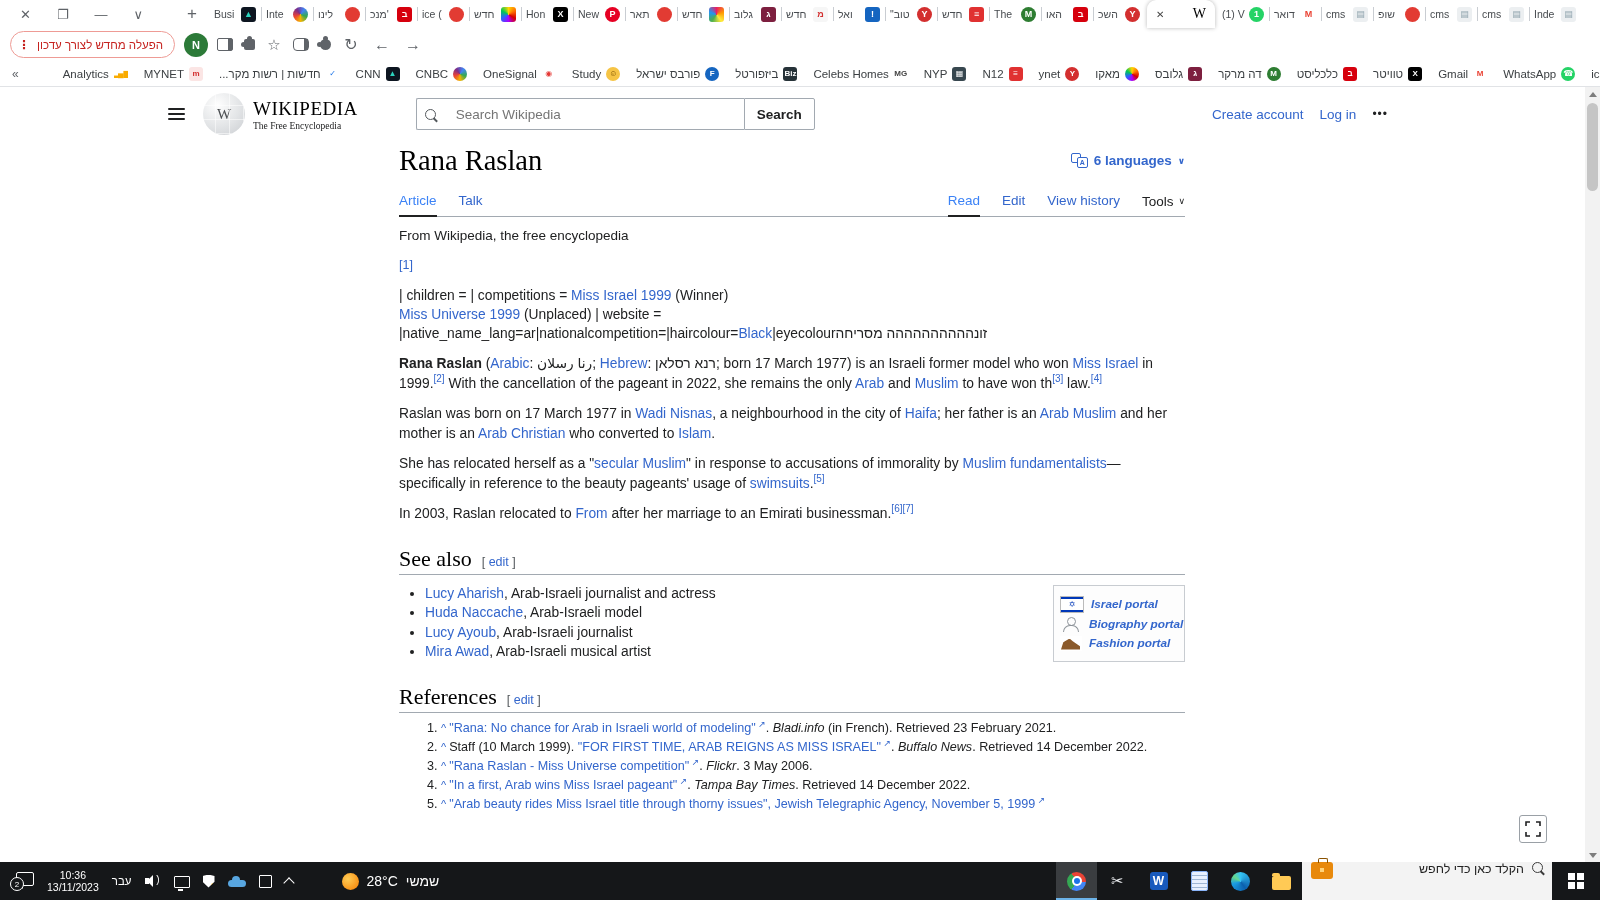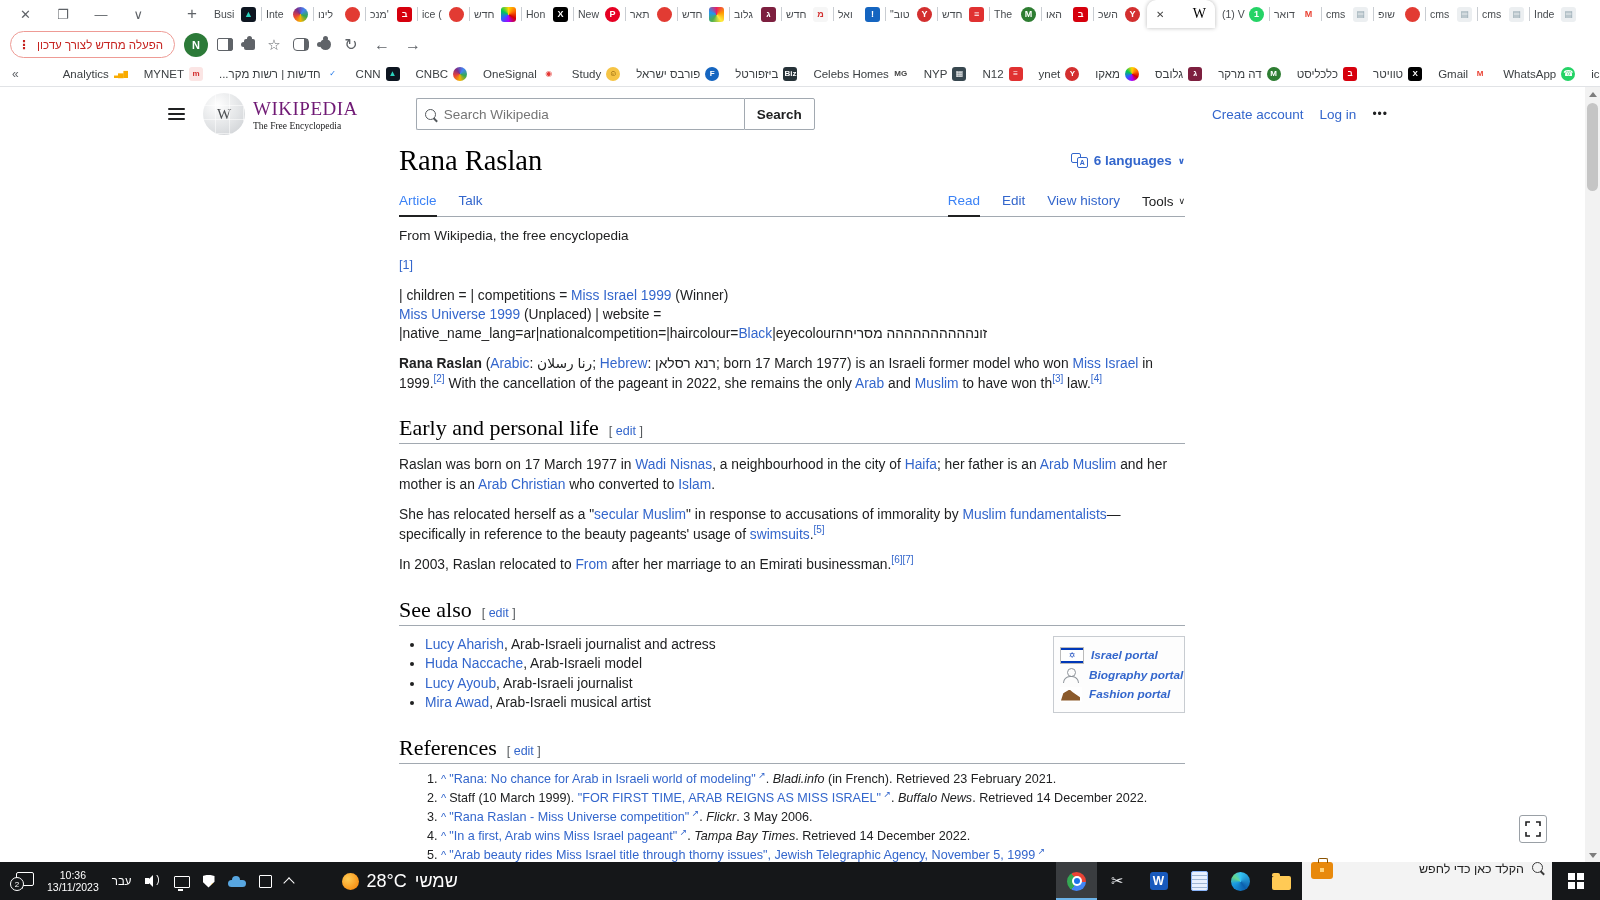--- a/index.html
+++ b/index.html
@@ -57,25 +57,25 @@
   .hamburger{width:17px;display:flex;flex-direction:column;gap:3px;margin-right:18px}
   .hamburger span{height:2px;background:#202122;border-radius:1px}
   .wlogo{display:flex;align-items:center;gap:8px}
   .globe{width:42px;height:42px;border-radius:50%;
        background:radial-gradient(circle at 35% 28%,#fefefe,#e2e4e6 55%,#c9ccd0);
        position:relative;display:flex;align-items:center;justify-content:center;
        font-family:"Liberation Serif",serif;color:#4a4d50;font-size:15px}
   .globe::after{content:"";position:absolute;inset:0;border-radius:50%;
        background:linear-gradient(#fff8 1px,transparent 1px) 0 12px/100% 14px,
                   linear-gradient(90deg,#fff8 1px,transparent 1px) 12px 0/14px 100%}
-  .logotext .l1{font-family:"Liberation Serif",serif;font-size:19px;letter-spacing:.5px;color:#701a75}
+  .logotext .l1{font-family:"Liberation Serif",serif;font-size:19px;letter-spacing:.5px;color:#000000}
   .logotext .l2{font-family:"Liberation Serif",serif;font-size:9.5px;color:#202122;margin-top:1px}
   .wsearch{display:flex;margin-left:58px}
   .searchbox{width:328px;height:32px;border:1px solid #a2a9b1;border-right:none;border-radius:2px 0 0 2px;
-       display:flex;align-items:center;padding:0 8px;gap:6px;box-sizing:border-box}
+       display:flex;align-items:center;padding:0 8px;gap:18px;box-sizing:border-box}
   .lens{width:9px;height:9px;border:1.8px solid #54595d;border-radius:50%;position:relative;flex:none}
   .lens::after{content:"";position:absolute;width:5px;height:1.8px;background:#54595d;
        transform:rotate(45deg);top:9px;left:7px}
   .searchbox input{border:none;outline:none;font-size:13.5px;width:100%;
        font-family:"Liberation Sans",sans-serif;color:#202122}
   .searchbtn{height:32px;border:1px solid #a2a9b1;background:#fff;font-weight:bold;font-size:13.5px;
        padding:0 12px;border-radius:0 2px 2px 0;color:#202122}
   .wheader-right{margin-left:auto;padding-right:212px;display:flex;align-items:center;gap:16px;font-size:13.5px}
   .bluelink{color:#3366cc}
   .dots3{color:#202122;letter-spacing:1px;font-size:12px}
@@ -175,21 +175,21 @@
   .shieldico::after{content:"";position:absolute;right:-2px;bottom:-1px;width:6px;height:6px;
        border-radius:50%;background:#f9ab00}
   .cloudico{position:relative;width:18px;height:11px}
   .cloudico::before{content:"";position:absolute;left:0;bottom:0;width:18px;height:7px;background:#58a6e0;border-radius:4px}
   .cloudico::after{content:"";position:absolute;left:4px;top:0;width:8px;height:8px;background:#58a6e0;border-radius:50%}
   .winico2{width:11px;height:11px;border:1.5px solid #fff;border-radius:1px}
   .chevup{width:7px;height:7px;border-left:1.7px solid #fff;border-top:1.7px solid #fff;
        transform:rotate(45deg);margin-top:3px}
   .weather{display:flex;align-items:center;gap:8px;margin-left:36px}
   .sun{width:17px;height:17px;border-radius:50%;background:radial-gradient(circle at 35% 35%,#ffcc55,#f57d00)}
-  .wtext{font-size:18px}
+  .wtext{font-size:14px}
   .tb-right{position:absolute;right:0;top:0;bottom:0;display:flex;align-items:stretch}
   .appbtn{width:41px;display:flex;align-items:center;justify-content:center}
   .appbtn.activeapp{background:#3a3d40;box-shadow:inset 0 -2px 0 #6cb3e8}
   .chromeico{width:19px;height:19px;border-radius:50%;
        background:conic-gradient(from -30deg,#ea4335 0 120deg,#4285f4 120deg 240deg,#34a853 240deg 360deg);
        position:relative}
   .chromeico::before{content:"";position:absolute;inset:4.5px;border-radius:50%;background:#fff}
   .chromeico::after{content:"";position:absolute;inset:6.5px;border-radius:50%;background:#1a73e8}
   .snipico{font-size:15px;color:#e8eaed}
   .wordico{width:18px;height:18px;background:#185abd;border-radius:3px;color:#fff;font-weight:bold;
@@ -547,23 +547,20 @@
       <div class="subtitle">From Wikipedia, the free encyclopedia</div>
       <div class="refone link">[1]</div>
 
       <div class="infobox-dump">
         <div><span>| children = | competitions = </span><span class="link">Miss Israel 1999</span><span> (Winner)</span></div>
         <div><span class="link">Miss Universe 1999</span><span> (Unplaced) | website = |native_name_lang=ar|nationalcompetition=|haircolour=</span><span class="link">Black</span><span>|eyecolour</span><span class="heb">זונהההההההההה מסריחה</span></div>
       </div>
 
       <p class="wpara"><span class="b">Rana Raslan</span><span> (</span><span class="link">Arabic</span><span>: رنا رسلان; </span><span class="link">Hebrew</span><span>: רנא רסלאן; born 17 March 1977) is an Israeli former model who won </span><span class="link">Miss Israel</span><span> in 1999.</span><span class="sup">[2]</span><span> With the cancellation of the pageant in 2022, she remains the only </span><span class="link">Arab</span><span> and </span><span class="link">Muslim</span><span> to have won th</span><span class="sup">[3]</span><span> law.</span><span class="sup">[4]</span></p>
 
-      <h2>
-        <span>Early and personal life</span><span class="editlink"><span class="br">[</span> <span class="lb">edit</span> <span class="br">]</span></span>
-      </h2>
       <div>
   <p class="wpara"><span>Raslan was born on 17 March 1977 in </span><span class="link">Wadi Nisnas</span><span>, a neighbourhood in the city of </span><span class="link">Haifa</span><span>; her father is an </span><span class="link">Arab Muslim</span><span> and her mother is an </span><span class="link">Arab Christian</span><span> who converted to </span><span class="link">Islam</span><span>.</span></p>
 
   <p class="wpara"><span>She has relocated herself as a "</span><span class="link">secular Muslim</span><span>" in response to accusations of immorality by </span><span class="link">Muslim fundamentalists</span><span>—specifically in reference to the beauty pageants' usage of </span><span class="link">swimsuits</span><span>.</span><span class="sup">[5]</span></p>
 
   <p class="wpara"><span>In 2003, Raslan relocated to </span><span class="link">From</span><span> after her marriage to an Emirati businessman.</span><span class="sup">[6][7]</span></p>
 </div>
 
       <h2>
         <span>See also</span><span class="editlink"><span class="br">[</span> <span class="lb">edit</span> <span class="br">]</span></span>

